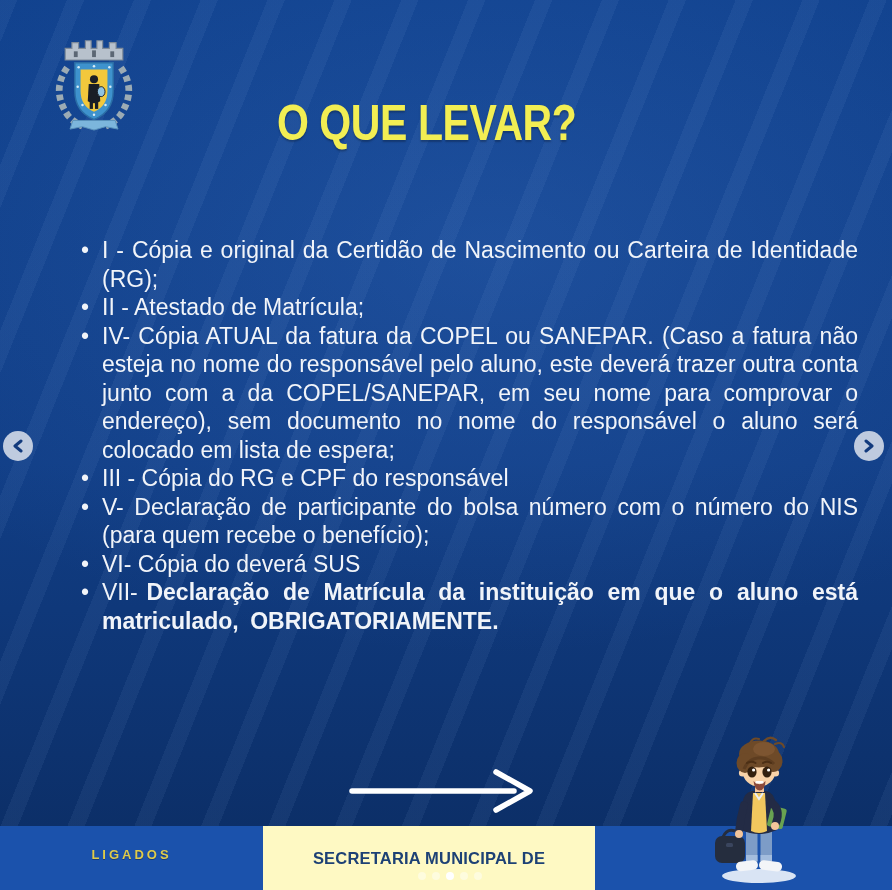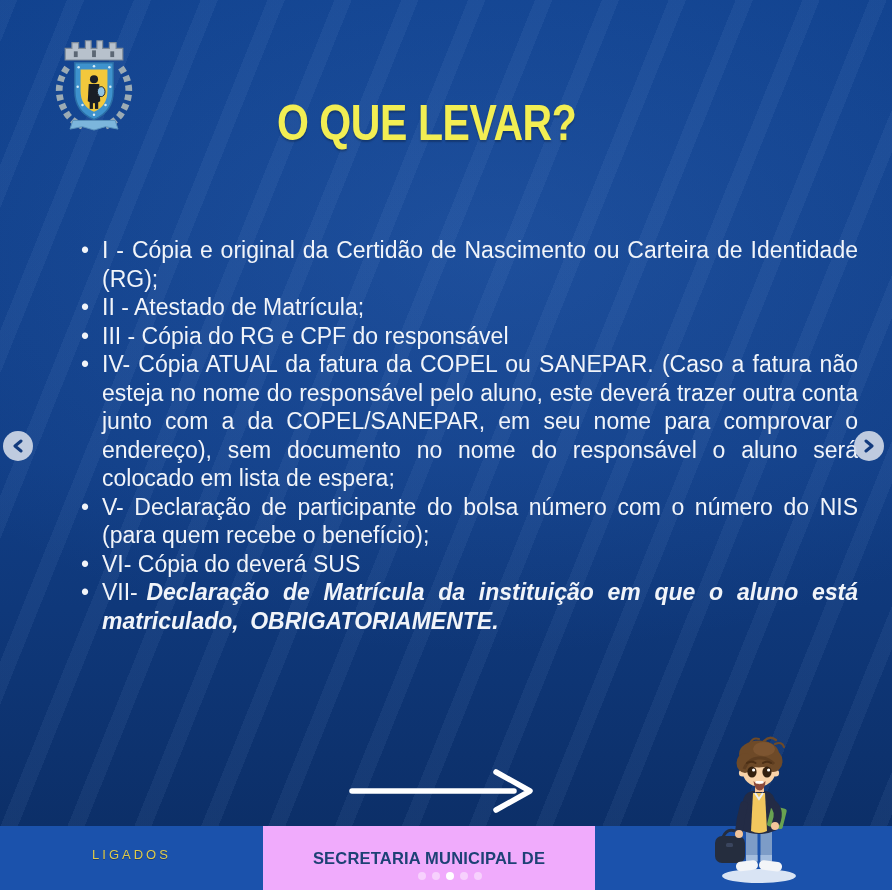--- a/index.html
+++ b/index.html
@@ -29,21 +29,21 @@
 
   
   .doc-list {
     position: absolute; left: 66px; top: 222px; width: 778px;
     margin: 14px; padding: 0; list-style: none;
     font-size: 23px; line-height: 28.5px;
     color: #f1f4f9; text-align: justify;
   }
   .doc-list li { position: relative; padding-left: 22px; }
   .doc-list li::before { content: "•"; position: absolute; left: 1px; top: 0; }
-  .doc-list .bold { font-weight: 700; word-spacing: 0.22em; font-style: italic; }
+  .doc-list .bold { font-weight: 700; word-spacing: 0.22em; }
 
   
   .nav-circle {
     position: absolute; width: 30px; height: 30px; border-radius: 50%;
     background: rgba(206,215,230,0.92);
     display: flex; align-items: center; justify-content: center;
     border: none; padding: 0; cursor: pointer;
   }
   .nav-prev { left: 3px;  top: 431px; }
   .nav-next { left: 854px; top: 431px; }
@@ -53,26 +53,26 @@
   .forward-arrow { position: absolute; left: 346px; top: 764px; }
 
   
   .footer-strip {
     position: absolute; left: 0; bottom: 0; width: 892px; height: 64px;
     background: #1b52ac;
   }
   .tagline {
     position: absolute; left: 0; top: 20px; width: 263px;
     text-align: center; color: #decb4b;
-    font-size: 13px; font-weight: 400; letter-spacing: 3px; line-height: 17px;
+    font-size: 13px; font-weight: 700; letter-spacing: 3px; line-height: 17px;
     text-shadow: 0 1px 0 rgba(20,40,80,0.55);
   }
   .banner {
     position: absolute; left: 263px; top: 0; width: 332px; height: 64px;
-    background: #f0abfc;
+    background: #fef9c3;
     display: flex; flex-direction: column; justify-content: center;
     text-align: center; color: #1d4175;
     font-size: 16.5px; font-weight: 700; line-height: 19px; letter-spacing: 0.2px;
   }
   .dots {
     position: absolute; left: 418px; top: 872px;
     display: flex; gap: 6px; z-index: 5;
   }
   .dot { width: 8px; height: 8px; border-radius: 50%; background: rgba(255,255,255,0.45); }
   .dot.active { background: #ffffff; }
@@ -119,22 +119,22 @@
     <path d="M28,93 L72,93 L75,102 L62,99.5 L50,103 L38,99.5 L25,102 Z" fill="#7cb6dc" stroke="#5b93bb" stroke-width="1"></path>
   </svg>
 
   <h1 class="title">
     <span>O QUE LEVAR?</span>
   </h1>
 
   <ul class="doc-list">
     <li><span>I - Cópia e original da Certidão de Nascimento ou Carteira de Identidade (RG);</span></li>
     <li><span>II - Atestado de Matrícula;</span></li>
+    <li><span>IV- Cópia ATUAL da fatura da COPEL ou SANEPAR. (Caso a fatura não esteja no nome do responsável pelo aluno, este deverá trazer outra conta junto com a da COPEL/SANEPAR, em seu nome para comprovar o endereço), sem documento no nome do responsável o aluno será colocado em lista de espera;</span></li>
     <li><span>III - Cópia do RG e CPF do responsável</span></li>
-    <li><span>IV- Cópia ATUAL da fatura da COPEL ou SANEPAR. (Caso a fatura não esteja no nome do responsável pelo aluno, este deverá trazer outra conta junto com a da COPEL/SANEPAR, em seu nome para comprovar o endereço), sem documento no nome do responsável o aluno será colocado em lista de espera;</span></li>
     <li><span>V- Declaração de participante do bolsa número com o número do NIS (para quem recebe o benefício);</span></li>
     <li><span>VI- Cópia do deverá SUS</span></li>
     <li>
       <span>VII- </span><span class="bold">Declaração de Matrícula da instituição em que o aluno está matriculado, OBRIGATORIAMENTE.</span>
     </li>
   </ul>
 
   <button class="nav-circle nav-prev">
     <svg width="12" height="14" viewBox="0 0 12 14">
       <polyline points="9,2 3,7 9,12" fill="none" stroke="#123a7d" stroke-width="3" stroke-linecap="round" stroke-linejoin="round"></polyline>

